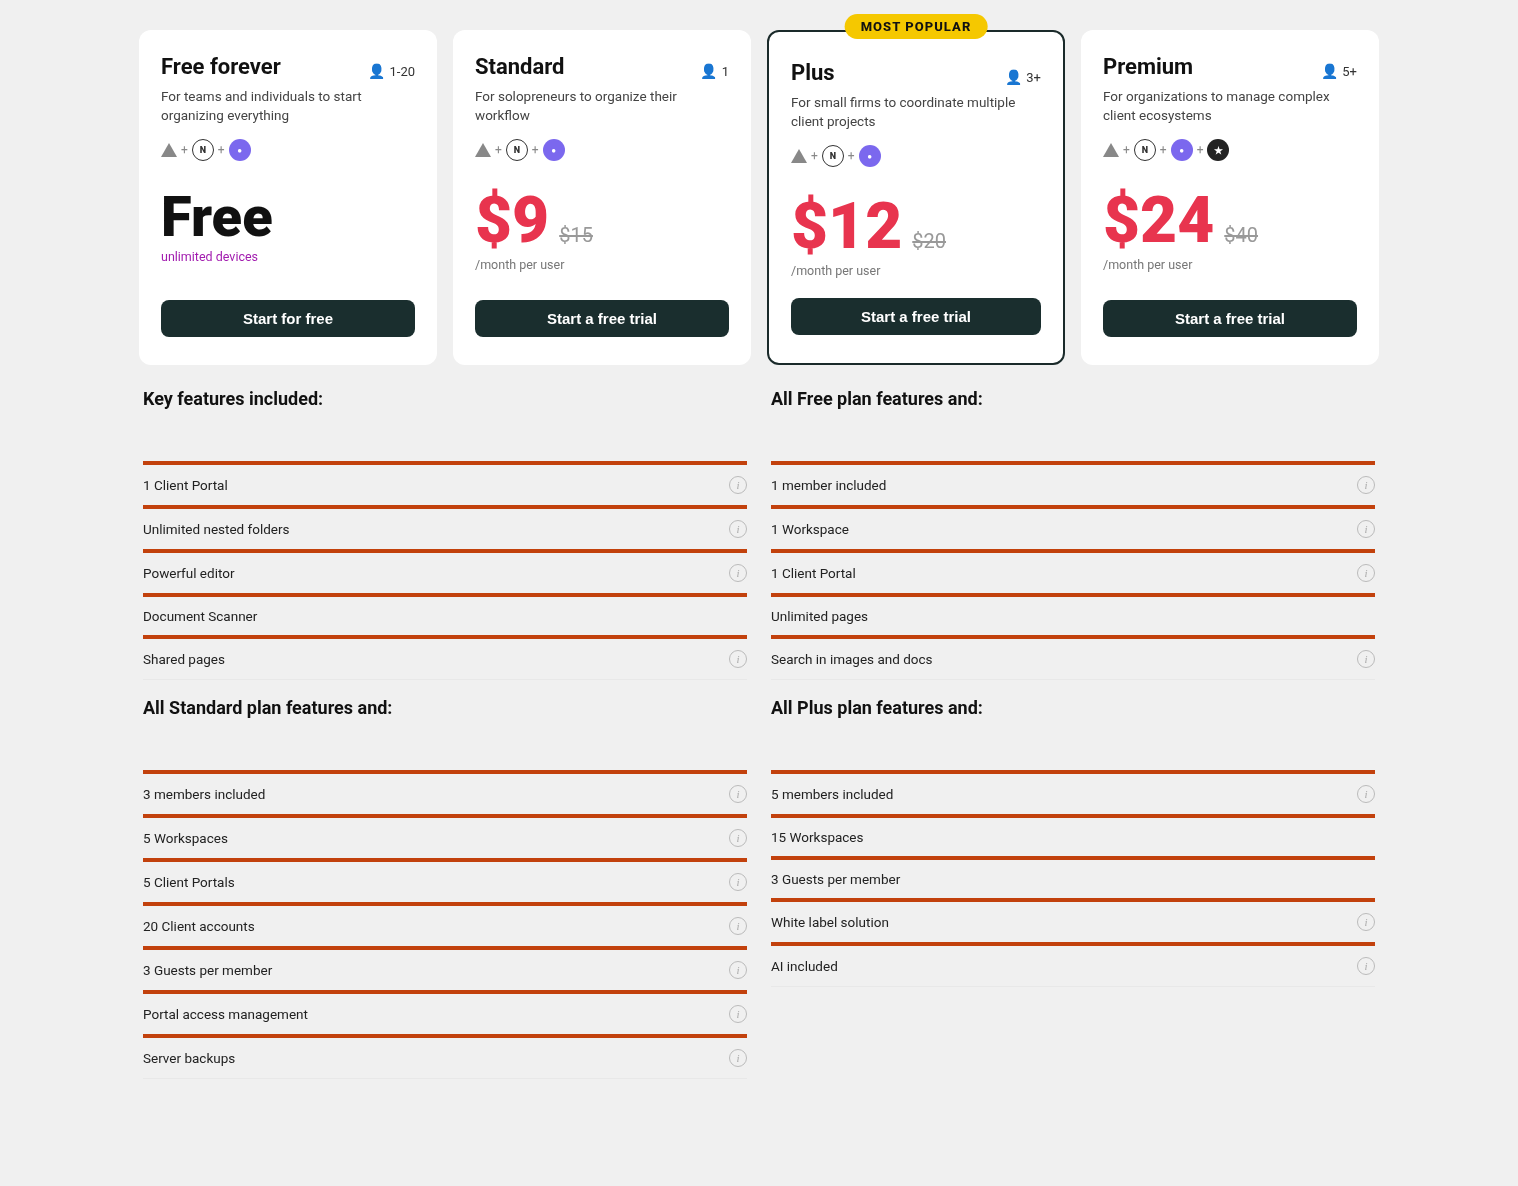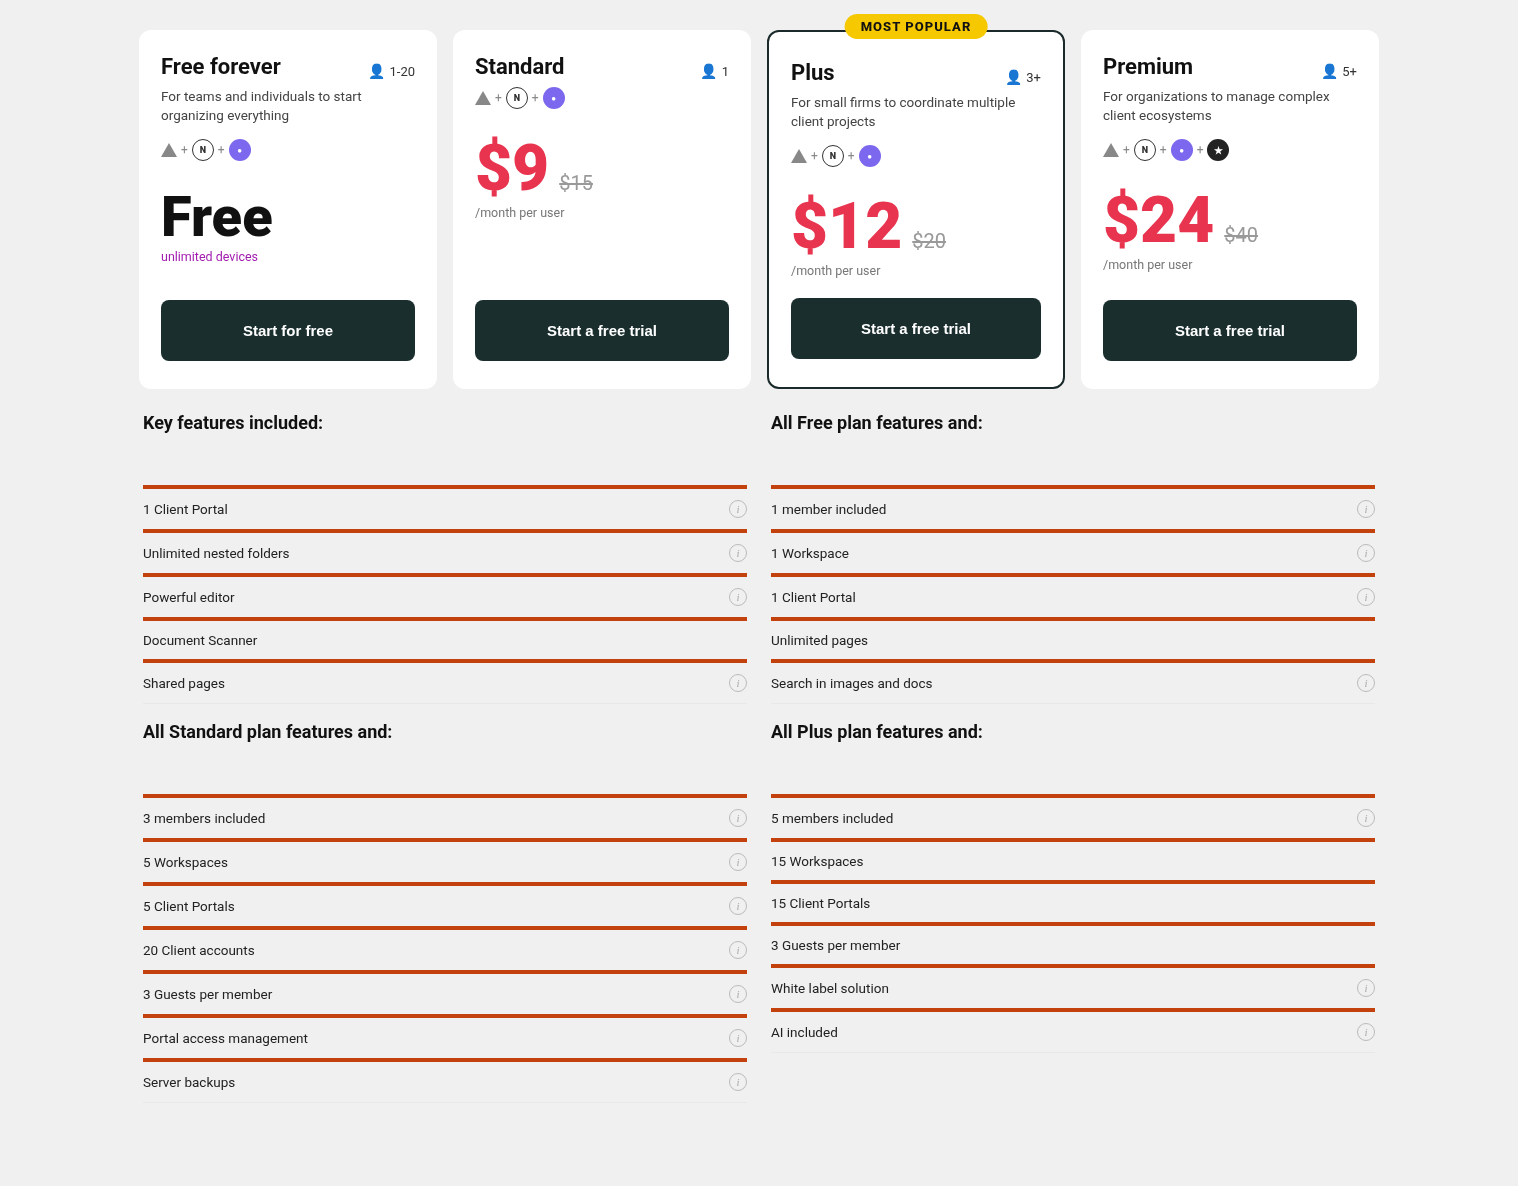--- a/index.html
+++ b/index.html
@@ -151,21 +151,21 @@
     }
     .price-subtitle.free-sub {
       color: #a21caf;
     }
     .cta-button {
       width: 100%;
       background: #1a2e2e;
       color: #fff;
       border: none;
       border-radius: 8px;
-      padding: 22px;
+      padding: 10px;
       font-size: 15px;
       font-weight: 600;
       cursor: pointer;
       margin-bottom: 0;
     }
     .features-row {
       display: grid;
       grid-template-columns: repeat(2, 1fr);
       gap: 16px;
       margin-top: 22px;
@@ -241,20 +241,21 @@
         <button class="cta-button">Start for free</button>
       </div>
       <div class="card">
         <div class="card-header">
           <div class="plan-name">Standard</div>
           <div class="user-count">
             <span class="user-icon">👤</span>
             <span>1</span>
           </div>
         </div>
+        <div class="plan-description">For solopreneurs to organize their workflow</div>
         <div class="integrations">
     <span class="icon-triangle"></span>
     <span class="plus-sign">+</span>
     <span class="icon-circle icon-notion">N</span>
     <span class="plus-sign">+</span>
     <span class="icon-circle icon-clickup" style="font-size:8px;">●</span>
 
   </div>
         <div class="pricing-section">
       <div class="price-row">
@@ -402,23 +403,20 @@
       <div class="features-col">
         <div class="features-heading">All Plus plan features and:</div>
         <div class="feature-item">
           <span>5 members included</span>
           <span class="info-icon">i</span>
         </div>
         <div class="feature-item">
           <span>15 Workspaces</span>
         </div>
         <div class="feature-item">
-          <span>15 Client Portals</span>
-        </div>
-        <div class="feature-item">
           <span>3 Guests per member</span>
         </div>
         <div class="feature-item">
           <span>White label solution</span>
           <span class="info-icon">i</span>
         </div>
         <div class="feature-item">
           <span>AI included</span>
           <span class="info-icon">i</span>
         </div>

